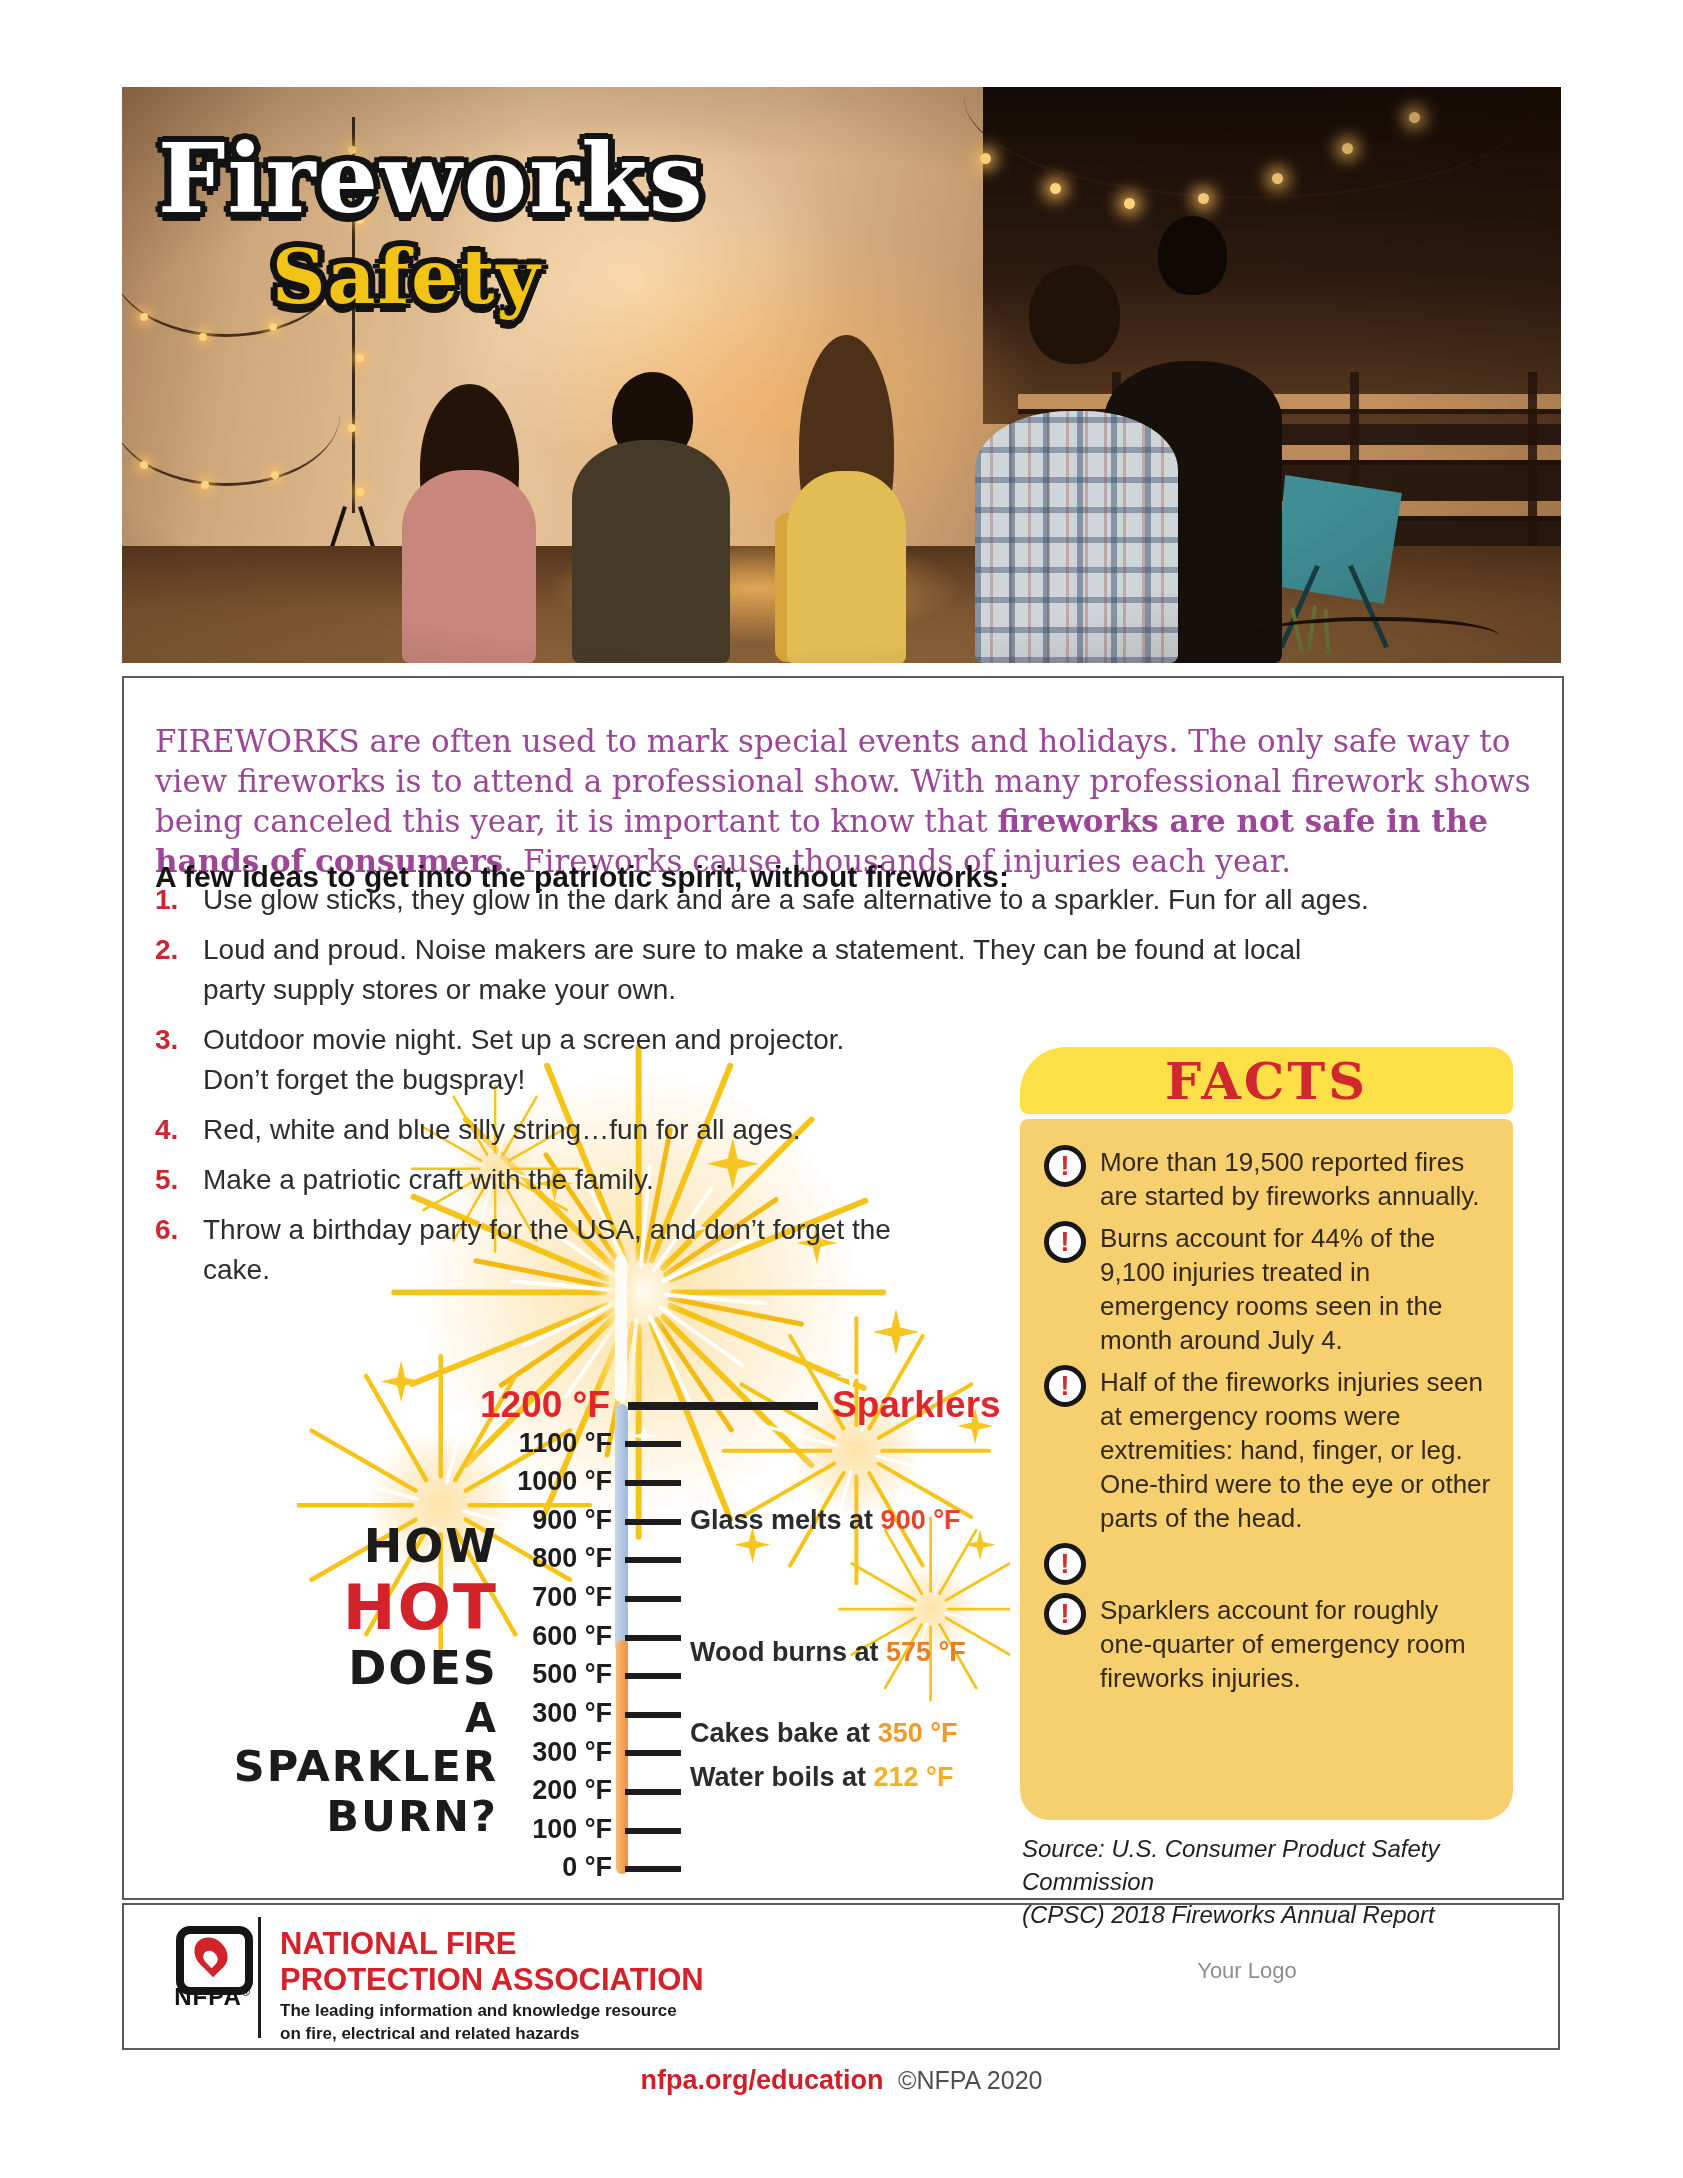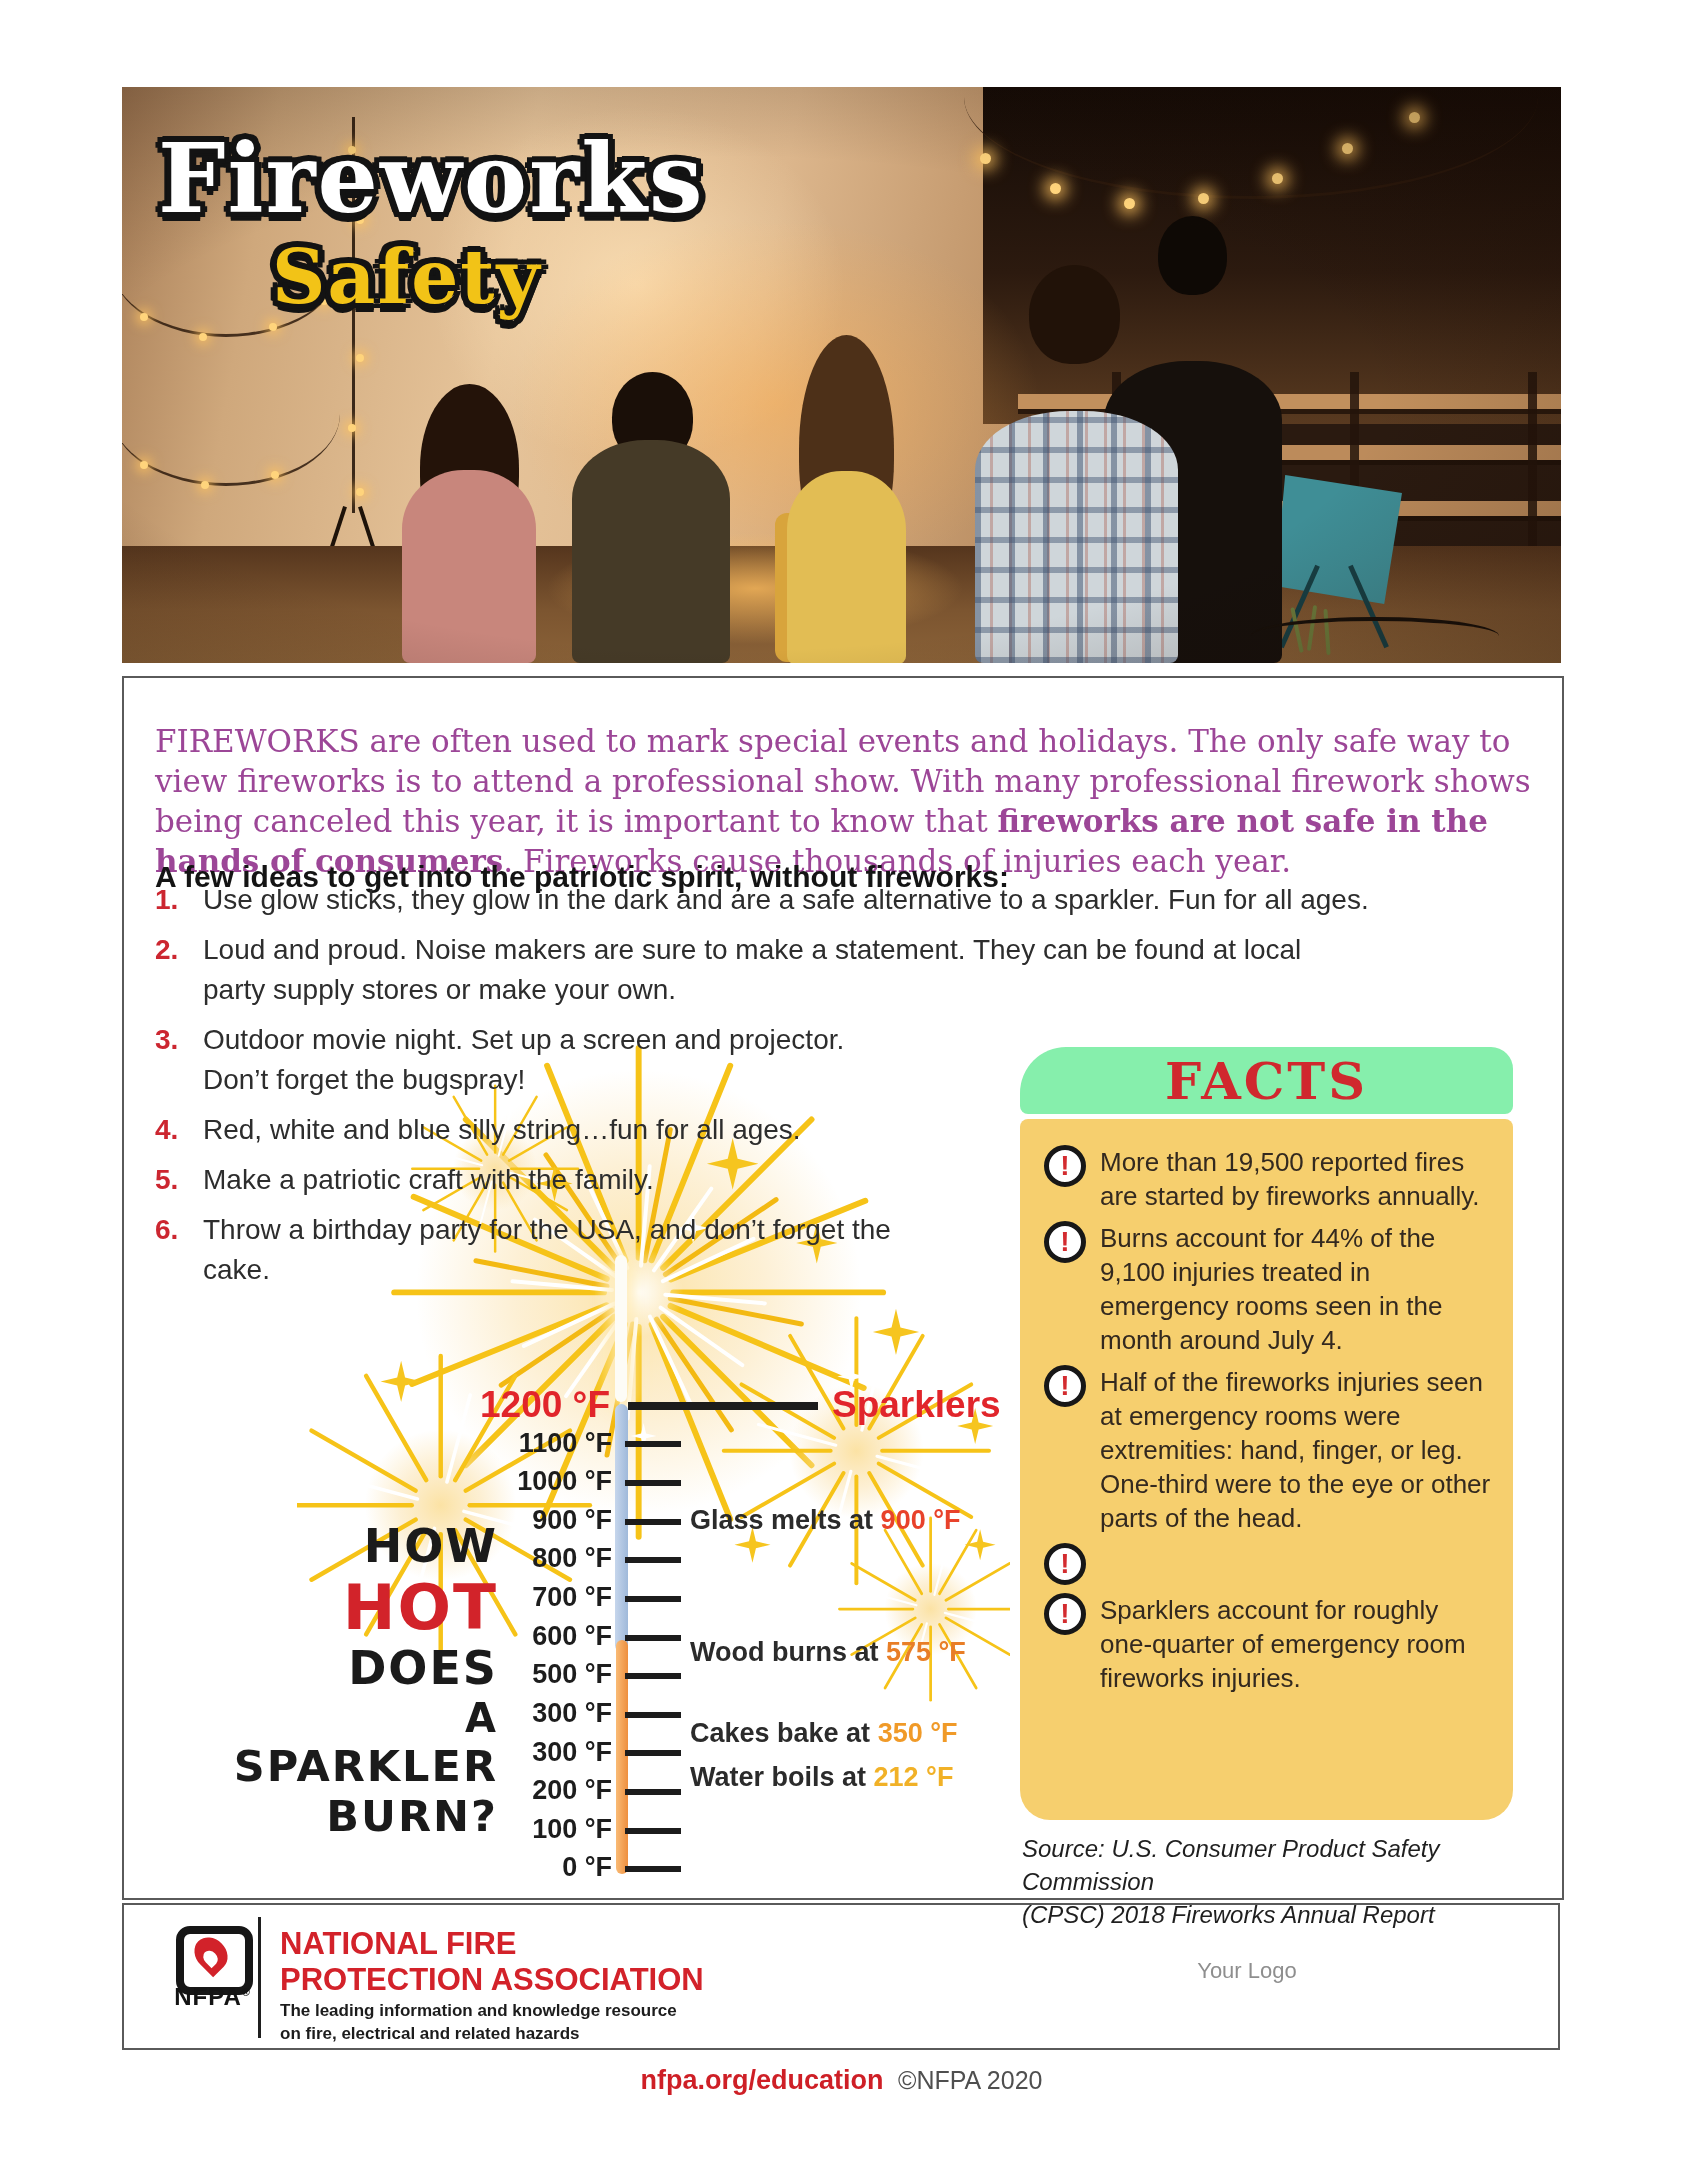--- a/index.html
+++ b/index.html
@@ -89,21 +89,21 @@
   .howhot{position:absolute;left:223px;top:1520px;width:275px;text-align:right;z-index:2;
         font-family:"DejaVu Sans",sans-serif;font-weight:bold;color:#1b1b1b;letter-spacing:2px;}
   .howhot .l1{font-size:46px;line-height:53px;}
   .howhot .l2{font-size:63px;line-height:69px;color:#d2232a;}
   .howhot .l3{font-size:46px;line-height:53px;}
   .howhot .l4{font-size:40px;line-height:46px;}
   .howhot .l5{font-size:43px;line-height:50px;}
   .howhot .l6{font-size:43px;line-height:50px;}
 
   
-  .facts-header{position:absolute;left:1020px;top:1047px;width:493px;height:67px;background:#86efac;
+  .facts-header{position:absolute;left:1020px;top:1047px;width:493px;height:67px;background:#fde047;
         border-radius:46px 22px 8px 8px;text-align:center;z-index:2;}
   .facts-title{font-family:"DejaVu Serif",serif;font-weight:bold;font-size:51px;line-height:69px;
         color:#d0282e;letter-spacing:3px;}
   .facts-body{position:absolute;left:1020px;top:1119px;width:493px;height:701px;background:#f6cf6e;
         border-radius:8px 8px 30px 30px;z-index:2;box-sizing:border-box;padding:26px 14px 0 24px;}
   .fact{display:flex;gap:14px;margin-bottom:8px;}
   .fact-icon{flex:none;width:42px;height:42px;box-sizing:border-box;border:5px solid #171717;border-radius:50%;
         background:#fff;color:#d32b2f;font-weight:bold;font-size:28px;line-height:32px;text-align:center;}
   .fact p{margin:0;font-size:26px;line-height:34px;color:#33291f;max-width:396px;}
   .source{position:absolute;left:1022px;top:1832px;width:515px;font-style:italic;font-size:24px;

